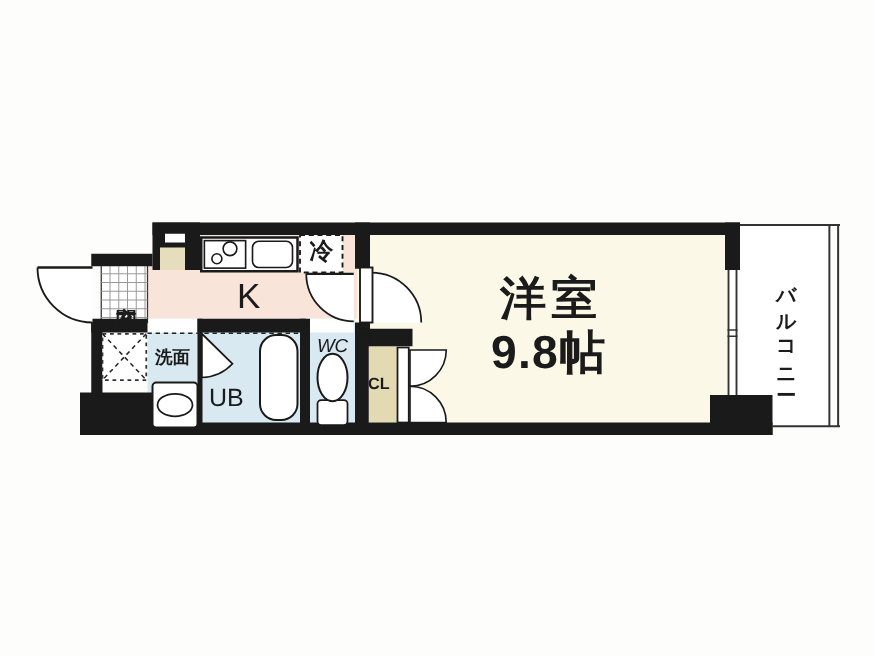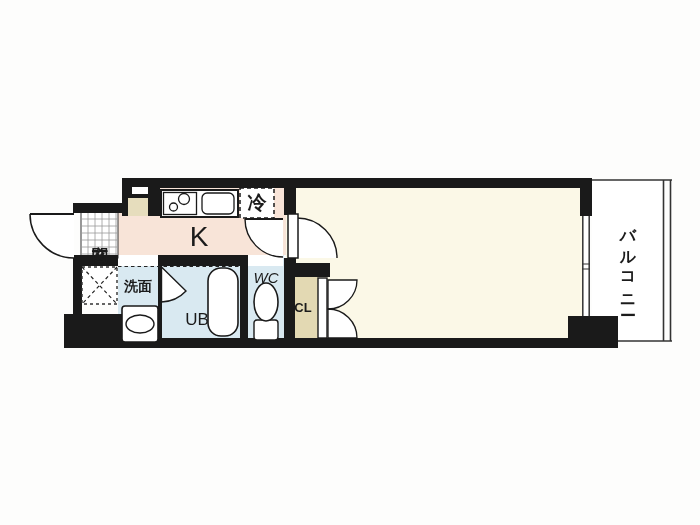--- a/index.html
+++ b/index.html
@@ -136,22 +136,24 @@
   </svg>
 
   <div class="label vertical" style="left:100px;top:235px;font-size:16px;font-weight:600;letter-spacing:3px;">玄関</div>
 
   <div class="label" style="left:199px;top:237px;font-size:28px;font-weight:500;">K</div>
 
   <div class="label" style="left:257px;top:202px;font-size:19px;font-weight:600;">冷</div>
 
   <div class="label" style="left:138px;top:287px;font-size:14px;font-weight:600;font-family:Liberation Mono, monospace;">洗面</div>
 
-  <div class="label" style="left:181px;top:319px;font-size:17px;font-weight:500;margin-left:16px;">UB</div>
+  <div class="label" style="left:181px;top:319px;font-size:20px;font-weight:500;">UB</div>
 
   <div class="label" style="left:266px;top:277px;font-size:15px;font-weight:500;font-style:italic;">WC</div>
 
   <div class="label" style="left:303px;top:307px;font-size:13px;font-weight:700;text-align:center;">CL</div>
 
+  <div class="label" style="left:441px;top:239px;font-size:37px;font-weight:600;letter-spacing:4px;">洋室</div>
 
+  <div class="label" style="left:439px;top:282px;font-size:37px;font-weight:600;letter-spacing:1px;">9.8帖</div>
 
   <div class="label vertical" style="left:628px;top:264px;font-size:16px;font-weight:600;letter-spacing:4px;">バルコニー</div>
 </div>
 
 </body></html>

